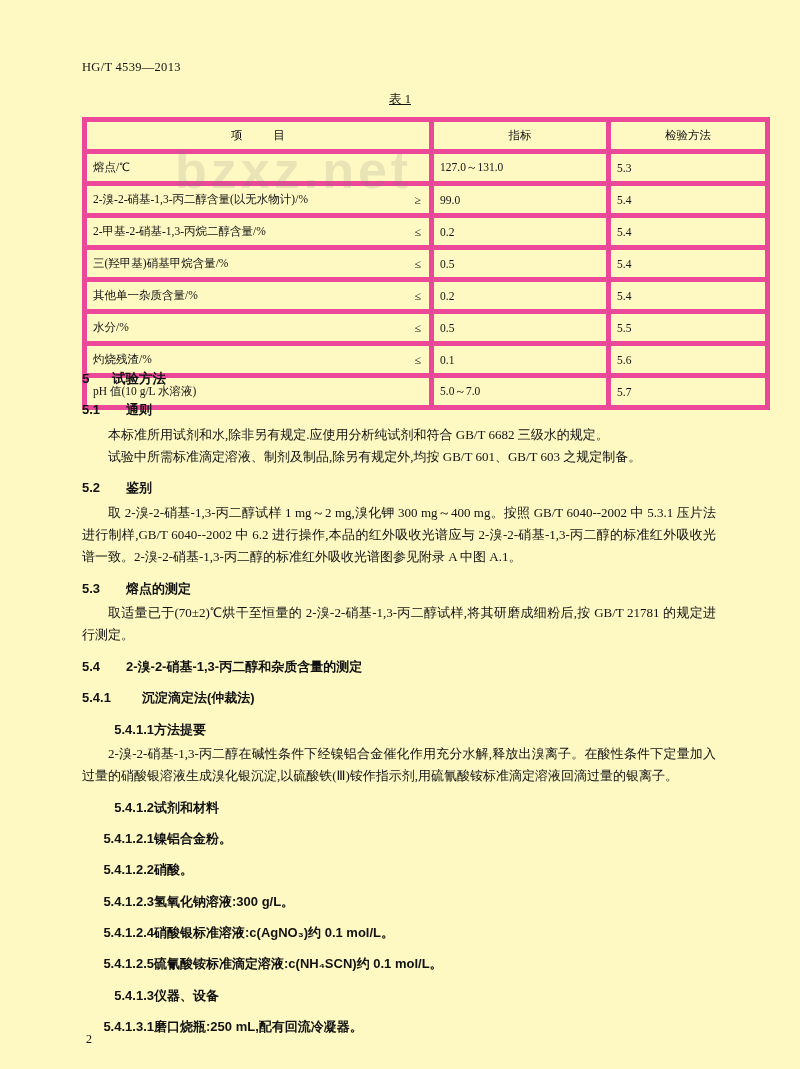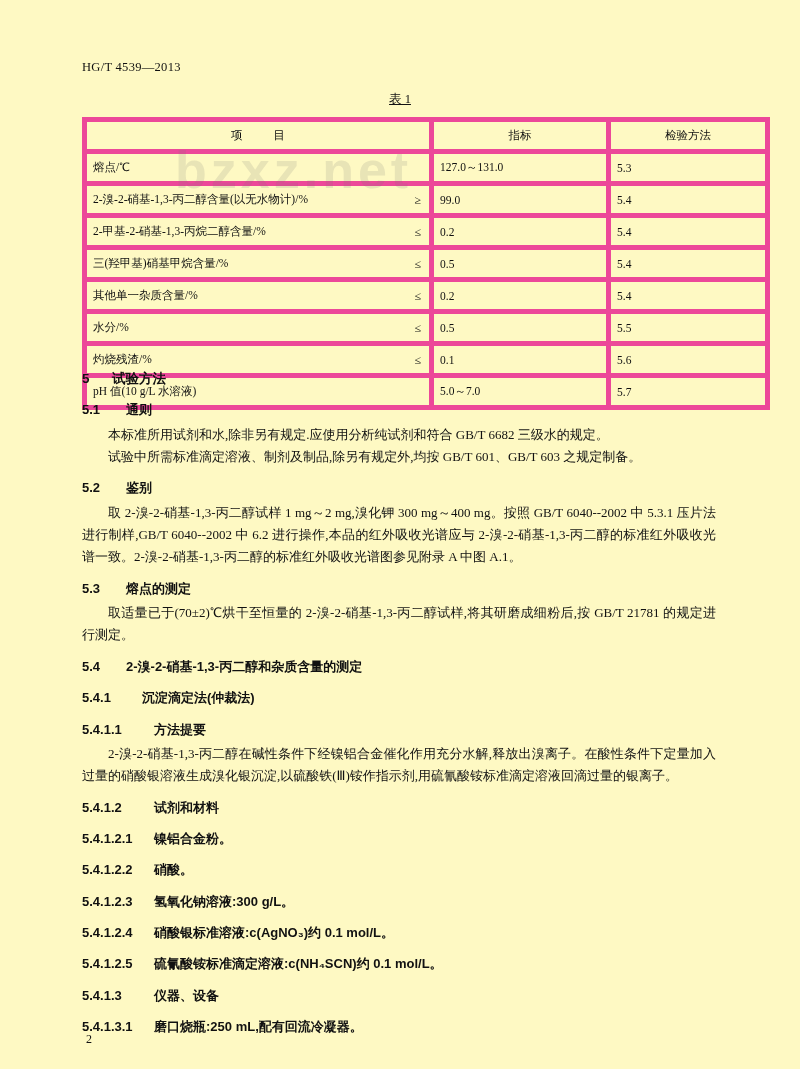--- a/index.html
+++ b/index.html
@@ -88,21 +88,21 @@
     font-family: "Liberation Sans", sans-serif;
     font-weight: bold;
     font-size: 13px;
     margin-top: 9px;
     margin-bottom: 2px;
   }
   .sec-h.big { font-size: 13.5px; }
   .sec-h .num { display: inline-block; min-width: 30px; }
   .sec-h .num.w2 { min-width: 44px; }
   .sec-h .num.w3 { min-width: 60px; }
-  .sec-h .num.w4 { min-width: 72px; }
+  .sec-h .num.w4 { min-width: 72px; text-align: right; }
   .para {
     text-indent: 2em;
     margin: 0;
     text-align: justify;
   }
   .page-num {
     position: absolute;
     left: 86px;
     top: 1032px;
     font-size: 12px;

